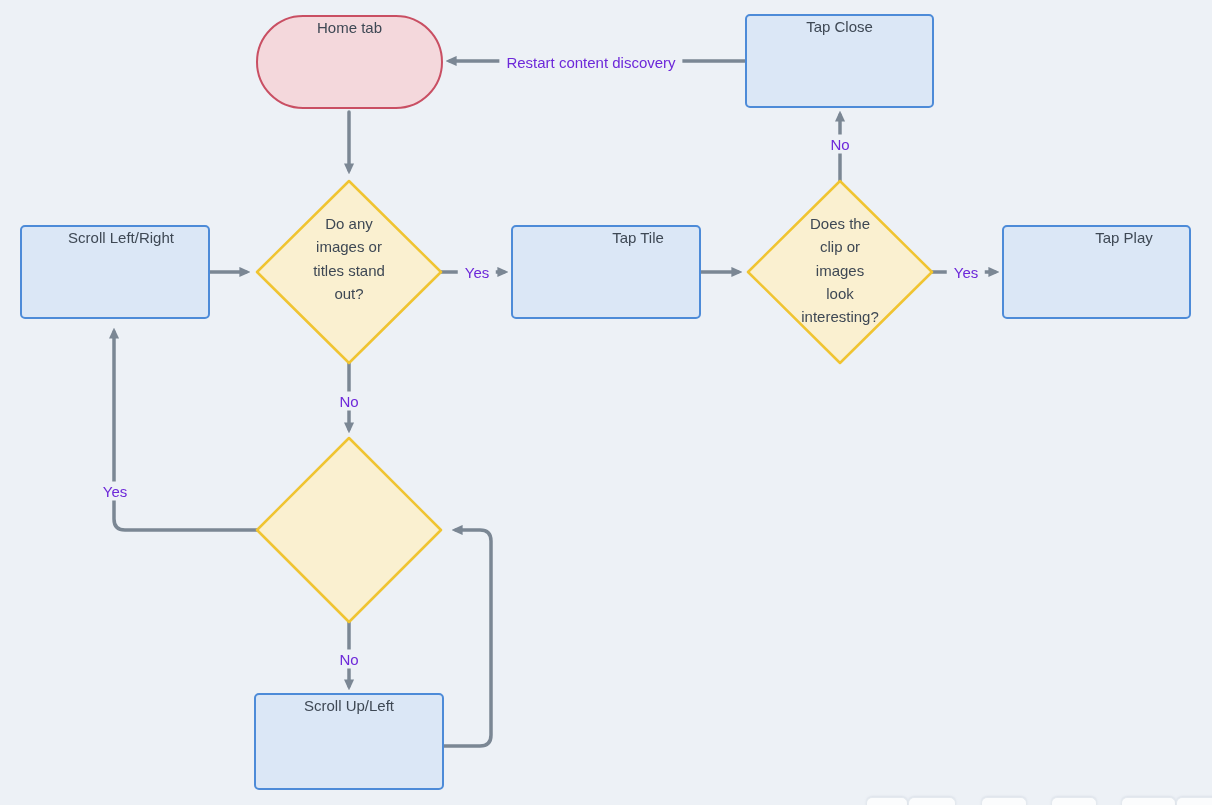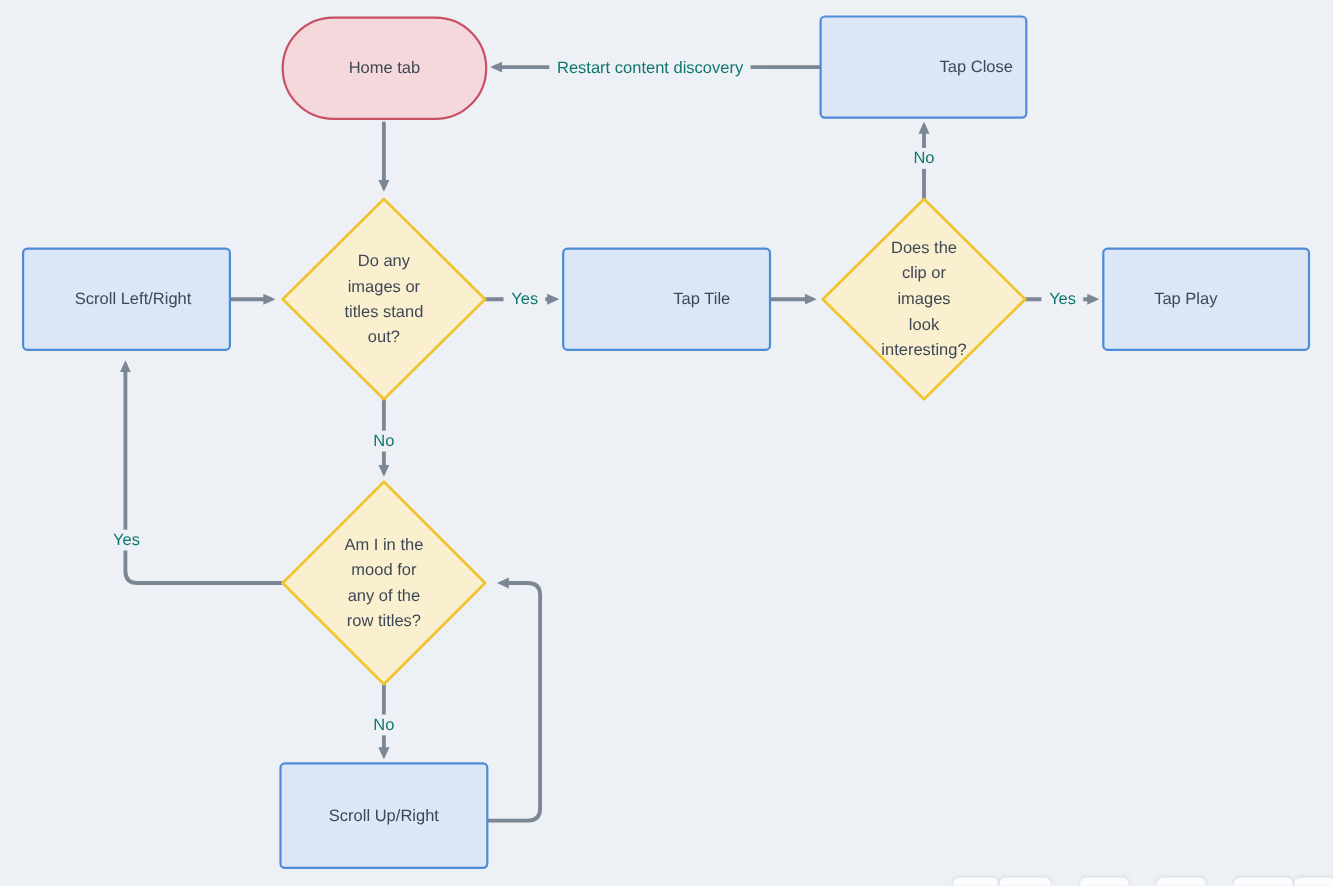--- a/index.html
+++ b/index.html
@@ -35,38 +35,38 @@
   .shape-decision {
     fill: #faf0d0;
     stroke: #f0c431;
     stroke-width: 2.5;
     stroke-linejoin: round;
   }
 
   .node-label {
     position: absolute;
     display: flex;
-    align-items: center;
+    align-items: flex-start;
     justify-content: center;
     text-align: center;
     color: #3e4854;
     font-size: 15px;
     line-height: 1.55;
     cursor: default;
   }
   .node-label .inner { width: 100%; }
   .diamond-label .inner { width: 80px; margin: 0 auto; }
 
   .edge-label {
     position: absolute;
     transform: translate(-50%, -50%);
     background: #edf1f6;
     padding: 1px 7px;
     font-size: 15px;
-    color: #0f766e;
+    color: #6d28d9;
     white-space: nowrap;
     cursor: default;
   }
 
   .toolbar-fragment {
     position: absolute;
     bottom: -2px;
     height: 9px;
     background: #fbfcfd;
     border: 1px solid #e4e9ef;
@@ -107,50 +107,47 @@
     <polygon class="shape-decision" points="840,181 932,272 840,363 748,272"></polygon>
     <rect class="shape-process" x="1003" y="226" width="187" height="92" rx="4"></rect>
     <polygon class="shape-decision" points="349,438 441,530 349,622 257,530"></polygon>
     <rect class="shape-process" x="255" y="694" width="188" height="95" rx="4"></rect>
   </svg>
 
   <div class="node-label" style="left:257px; top:16px; width:185px; height:92px;">
     <div class="inner">Home tab</div>
   </div>
 
-  <div class="node-label" style="left:746px; top:15px; width:187px; height:92px;padding-left:48px;">
+  <div class="node-label" style="left:746px; top:15px; width:187px; height:92px;">
     <div class="inner">Tap Close</div>
   </div>
 
   <div class="node-label diamond-label" style="left:289px; top:212px; width:120px; height:120px;">
     <div class="inner">Do any images or titles stand out?</div>
   </div>
 
   <div class="node-label" style="left:21px; top:226px; width:200px; height:92px;">
     <div class="inner">Scroll Left/Right</div>
   </div>
 
   <div class="node-label" style="left:512px; top:226px; width:188px; height:92px;padding-left:32px;">
     <div class="inner">Tap Tile</div>
   </div>
 
   <div class="node-label diamond-label" style="left:780px; top:212px; width:120px; height:120px;">
     <div class="inner">Does the clip or images look interesting?</div>
   </div>
 
-  <div class="node-label" style="left:1003px; top:226px; width:150px; height:92px;">
+  <div class="node-label" style="left:1003px; top:226px; width:150px; height:92px;padding-left:46px;">
     <div class="inner">Tap Play</div>
   </div>
 
-  <div class="node-label diamond-label" style="left:289px; top:470px; width:120px; height:120px;">
-    <div class="inner">Am I in the mood for any of the row titles?</div>
-  </div>
 
   <div class="node-label" style="left:255px; top:694px; width:188px; height:95px;">
-    <div class="inner">Scroll Up/Right</div>
+    <div class="inner">Scroll Up/Left</div>
   </div>
 
   <div class="edge-label" style="left:591px; top:62px;">Restart content discovery</div>
   <div class="edge-label" style="left:477px; top:272px;">Yes</div>
   <div class="edge-label" style="left:966px; top:272px;">Yes</div>
   <div class="edge-label" style="left:840px; top:144px;">No</div>
   <div class="edge-label" style="left:349px; top:401px;">No</div>
   <div class="edge-label" style="left:115px; top:491px;">Yes</div>
   <div class="edge-label" style="left:349px; top:659px;">No</div>
 

